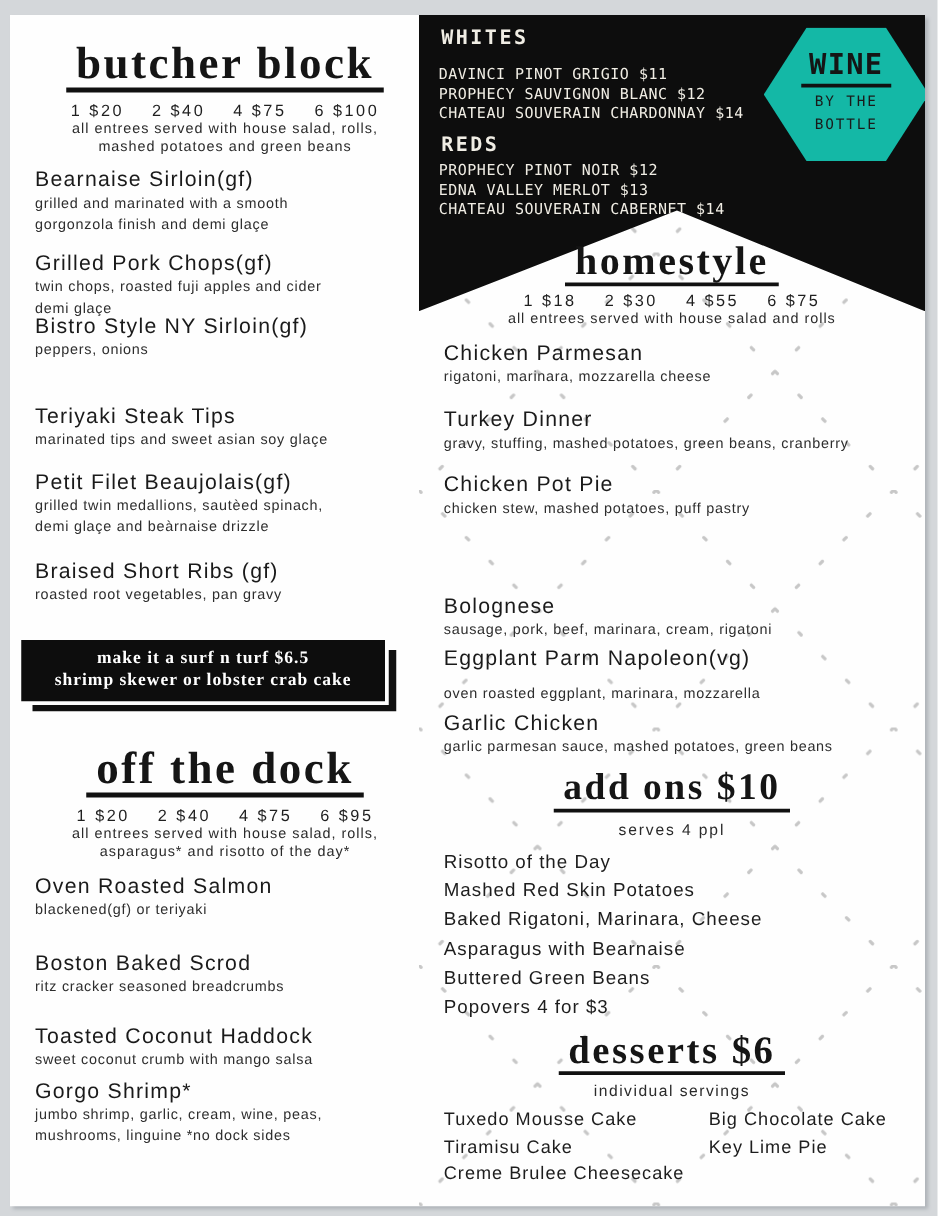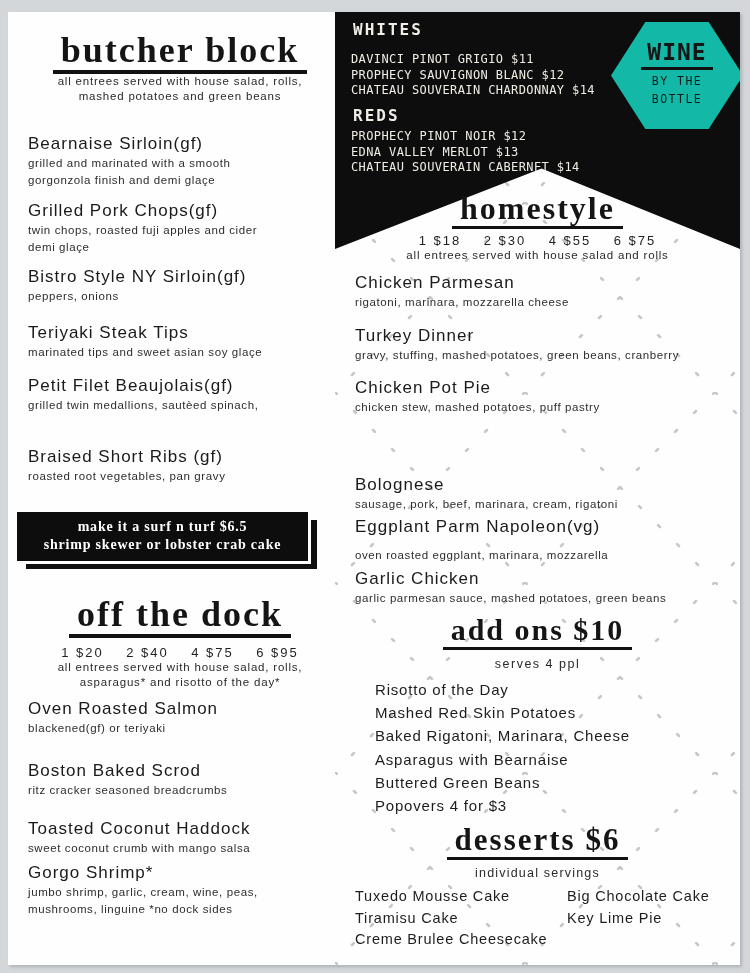--- a/index.html
+++ b/index.html
@@ -59,58 +59,60 @@
   .hex-wine{
     display:inline-block;margin-top:17px;
     font-family:"DejaVu Sans Mono", monospace;font-weight:700;
     font-size:23px;letter-spacing:1px;
     border-bottom:3px solid #111;padding:0 6px 2px 6px;
   }
   .hex-sub{font-family:"DejaVu Sans Mono", monospace;font-size:11.5px;letter-spacing:1.5px;margin-top:4px;color:#1a1a1a;}
   .r-content{position:absolute;left:0;top:0;width:100%;height:100%;z-index:4;}
   .r-head{position:absolute;left:0;width:100%;text-align:center;}
   .r-mi{position:absolute;left:20px;width:375px;}
-  .addon-line{font-size:15px;letter-spacing:0.8px;line-height:23.2px;color:#1d1d1d;margin-left:20px;}
+  .addon-line{font-size:15px;letter-spacing:0.8px;line-height:23.2px;color:#1d1d1d;}
   .dessert-line{font-size:14.5px;letter-spacing:0.8px;line-height:21.5px;color:#1d1d1d;}
   .des-col{position:absolute;top:874px;}
 </style>
 </head>
 <body>
 
 <div class="sheet">
 
   <div class="left-col">
 
     <div class="sec-head" style="top:20px">
       <div><span class="sec-title">butcher block</span></div>
+      <div class="prices">1 $20    2 $40    4 $75    6 $100</div>
       <div class="note">all entrees served with house salad, rolls,</div>
       <div class="note">mashed potatoes and green beans</div>
     </div>
 
     <div class="mi" style="top:121px">
       <div class="mi-name">Bearnaise Sirloin(gf)</div>
       <div class="mi-desc">grilled and marinated with a smooth</div>
       <div class="mi-desc">gorgonzola finish and demi glaçe</div>
     </div>
     <div class="mi" style="top:188px">
       <div class="mi-name">Grilled Pork Chops(gf)</div>
       <div class="mi-desc">twin chops, roasted fuji apples and cider</div>
       <div class="mi-desc">demi glaçe</div>
     </div>
-    <div class="mi" style="top:254px">
+    <div class="mi" style="top:238px">
       <div class="mi-name">Bistro Style NY Sirloin(gf)</div>
       <div class="mi-desc">peppers, onions</div>
     </div>
     <div class="mi" style="top:310px">
       <div class="mi-name">Teriyaki Steak Tips</div>
       <div class="mi-desc">marinated tips and sweet asian soy glaçe</div>
     </div>
     <div class="mi" style="top:363px">
       <div class="mi-name">Petit Filet Beaujolais(gf)</div>
       <div class="mi-desc">grilled twin medallions, sautèed spinach,</div>
+      <div class="mi-desc">demi glaçe and beàrnaise drizzle</div>
     </div>
     <div class="mi" style="top:434px">
       <div class="mi-name">Braised Short Ribs (gf)</div>
       <div class="mi-desc">roasted root vegetables, pan gravy</div>
     </div>
 
     <div class="surf-banner">
       <div>make it a surf n turf $6.5</div>
       <div>shrimp skewer or lobster crab cake</div>
     </div>

